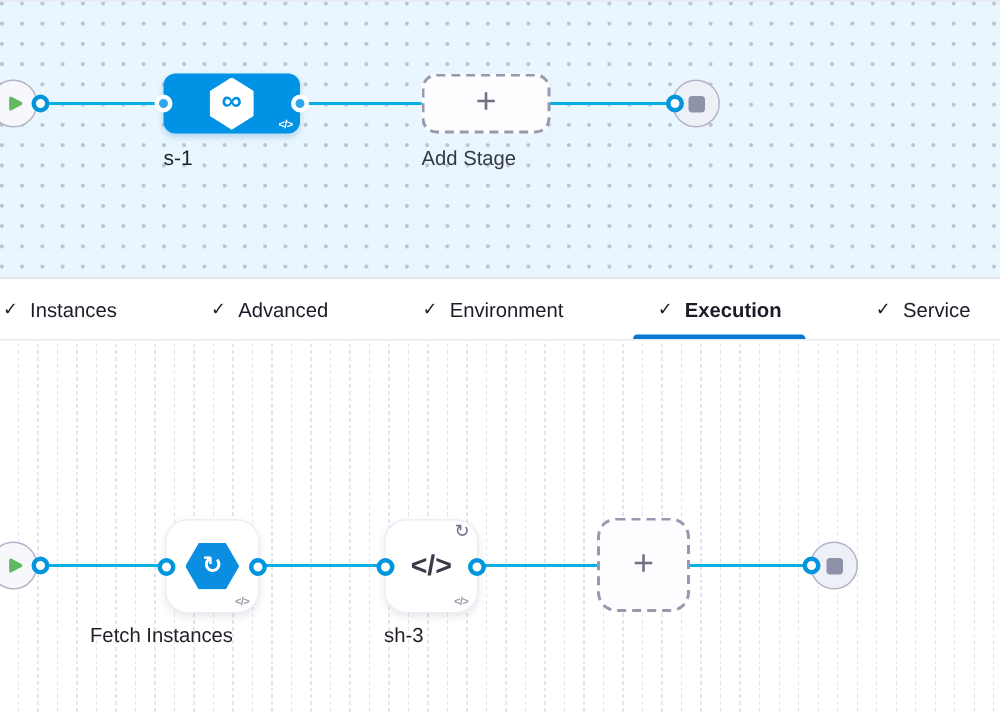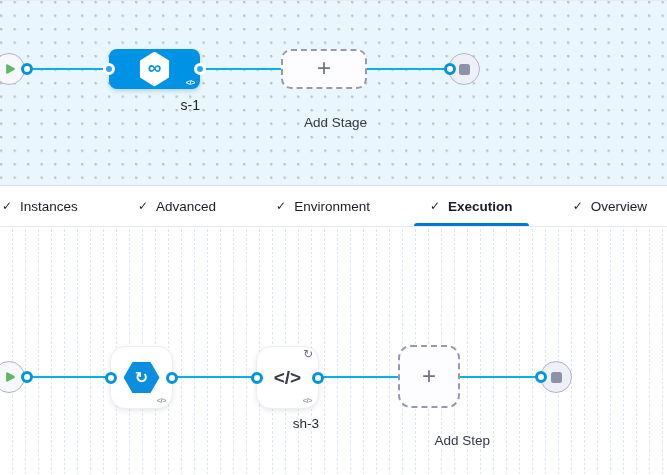--- a/index.html
+++ b/index.html
@@ -75,23 +75,23 @@
     position:absolute;top:1px;right:5px;font-size:12px;color:#6e7189;line-height:12px;
   }
   .dashed-node{
     border:2px dashed #9899af;background:#fdfdff;
     display:flex;align-items:center;justify-content:center;cursor:pointer;
   }
   .add-stage{width:86px;height:40px;border-radius:10px;}
   .add-step{width:62px;height:63px;border-radius:13px;}
   .plus-glyph{font-size:24px;font-weight:300;color:#70727f;margin-top:-2px;}
   .node-label{
-    position:absolute;text-align:right;font-size:13.5px;color:#1d2026;z-index:3;
-  }
-  .node-label.add{color:#343847;margin-top:17px;}
+    position:absolute;text-align:left;font-size:13.5px;color:#1d2026;z-index:3;
+  }
+  .node-label.add{color:#343847;}
   
   .tabbar{
     position:absolute;top:185px;left:0;width:667px;height:42px;box-sizing:border-box;
     background:#ffffff;border-top:1px solid #dcdde8;border-bottom:1px solid #e8e9f1;
     display:flex;align-items:center;justify-content:space-between;
     padding:0 20px 0 2px;z-index:10;
   }
   .tab{
     position:relative;height:100%;display:flex;align-items:center;gap:8px;
     font-size:13.5px;color:#1c1c28;cursor:pointer;white-space:nowrap;
@@ -153,21 +153,21 @@
       <span class="check">✓</span>
       <span>Environment</span>
     </div>
     <div class="tab active">
       <span class="check">✓</span>
       <span>Execution</span>
       <div class="tab-underline"></div>
     </div>
     <div class="tab">
       <span class="check">✓</span>
-      <span>Overview</span>
+      <span>Service</span>
     </div>
   </div>
 
   <div class="canvas canvas-bottom">
     <div class="edge" style="left:10px;top:149px;width:540px;"></div>
 
     <div class="terminal" style="left:-7px;top:134px;">
       <svg class="play-svg" width="12" height="12" viewBox="0 0 12 12">
         <path d="M3.2 2.4 L9.8 6 L3.2 9.6 Z" fill="#61b863" stroke="#61b863" stroke-width="2.2" stroke-linejoin="round"></path>
       </svg>
@@ -175,34 +175,34 @@
     <div class="ring" style="left:21px;top:144px;"></div>
 
     <div class="node step-node" style="left:110px;top:119px;">
       <div class="hex-h">
           <span>↻</span>
         </div>
       <span class="code-badge">&lt;/&gt;</span>
       <span class="ring left"></span>
       <span class="ring right"></span>
     </div>
+    <div class="node-label" style="left:60px;top:189px;width:163px;">Fetch Instances</div>
 
     <div class="node step-node" style="left:256px;top:119px;">
       <span class="shell-glyph">&lt;/&gt;</span>
       <span class="loop-badge">↻</span>
       <span class="code-badge">&lt;/&gt;</span>
       <span class="ring left"></span>
       <span class="ring right"></span>
     </div>
     <div class="node-label" style="left:256px;top:189px;width:63px;">sh-3</div>
 
     <div class="node dashed-node add-step" style="left:398px;top:118px;">
       <span class="plus-glyph">+</span>
     </div>
-    <div class="node-label add" style="left:368px;top:189px;width:122px;">Add Step</div>
 
     <div class="ring" style="left:535px;top:144px;"></div>
     <div class="terminal end" style="left:540px;top:134px;">
       <div class="stop-square"></div>
     </div>
   </div>
 
 </div>
 
 </body></html>

